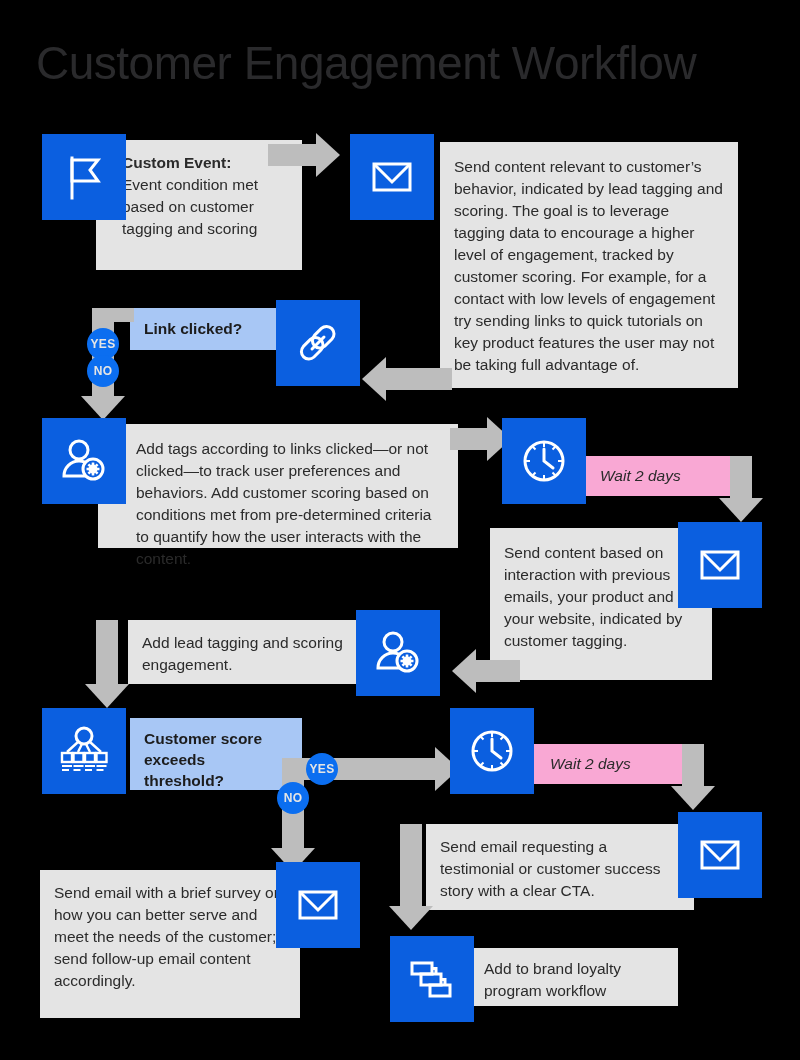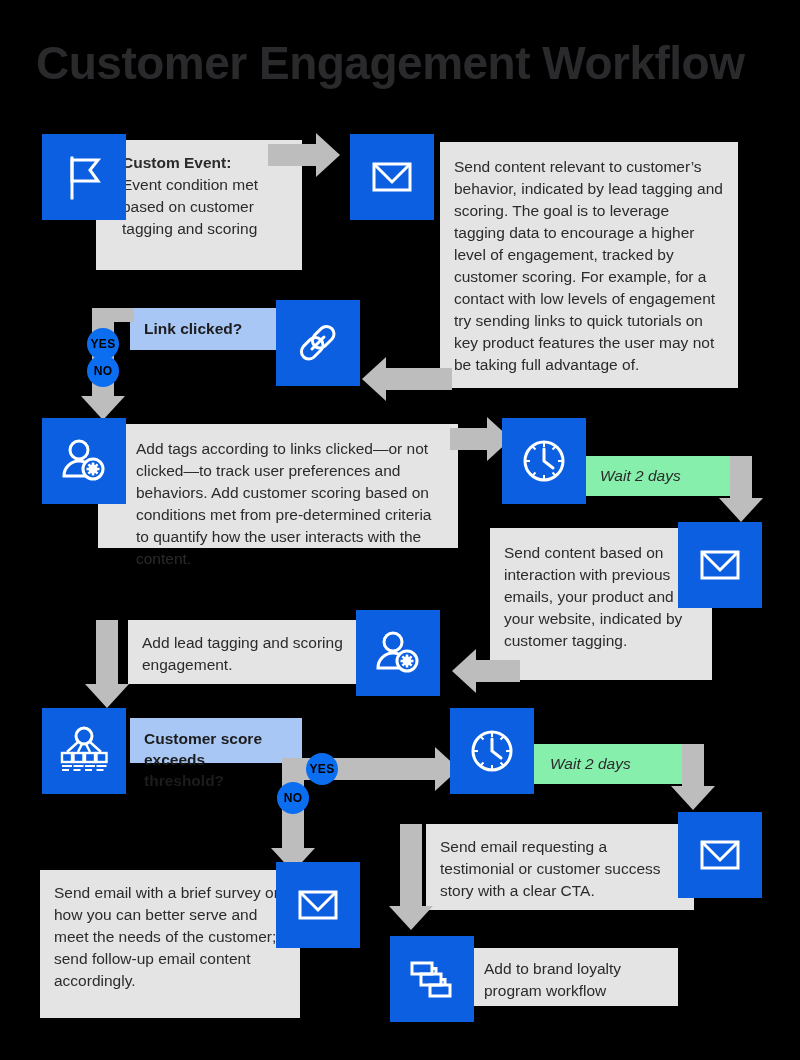--- a/index.html
+++ b/index.html
@@ -6,21 +6,21 @@
   html, body {
     width: 800px; height: 1060px;
     background: #000000;
     font-family: "Liberation Sans", sans-serif;
     overflow: hidden;
   }
   #canvas { position: relative; width: 800px; height: 1060px; background:#000; }
 
   .title {
     position: absolute; left: 36px; top: 36px;
-    font-size: 46px; font-weight: 700; letter-spacing: -0.5px;
+    font-size: 46px; font-weight: 400; letter-spacing: -0.5px;
     color: #2a2a2c; white-space: nowrap;
   }
 
   
   .tile { position: absolute; background: #0b5fe0; display:flex; align-items:center; justify-content:center; }
   .tile svg { display:block; }
 
   
   .panel {
     position: absolute; background: #e4e4e4; color: #2b2b2b;
@@ -29,36 +29,36 @@
 
   
   .decision {
     position: absolute; background: #a8c7f5; color: #1c1c1c;
     font-size: 15.5px; line-height: 21px; font-weight: 700;
     padding: 10px 14px;
   }
 
   
   .waitband {
-    position: absolute; background: #86efac; color: #2b2b2b;
+    position: absolute; background: #f9a8d4; color: #2b2b2b;
     font-style: italic; font-size: 15.5px; line-height: 20px;
     padding: 10px 14px; display:flex; align-items:center;
   }
 
   
   .ar { position: absolute; background: #bdbdbd; }
   .ahead { position: absolute; width:0; height:0; }
   .ahead.right { border-top: 22px solid transparent; border-bottom: 22px solid transparent; border-left: 24px solid #bdbdbd; }
   .ahead.left  { border-top: 22px solid transparent; border-bottom: 22px solid transparent; border-right: 24px solid #bdbdbd; }
   .ahead.down  { border-left: 22px solid transparent; border-right: 22px solid transparent; border-top: 24px solid #bdbdbd; }
 
   
   .pill {
     position: absolute; width: 32px; height: 32px; border-radius: 50%;
-    background: #0b6ef0; color: #000000; font-size: 12px; font-weight: 700;
+    background: #0b6ef0; color: #e5e5e5; font-size: 12px; font-weight: 700;
     display:flex; align-items:center; justify-content:center; letter-spacing:0.3px;
   }
 </style>
 </head>
 <body>
 
 <div id="canvas">
 
   <div class="title">Customer Engagement Workflow</div>
 
@@ -194,21 +194,21 @@
           <circle cx="35" cy="34" r="3.2" fill="#fff"></circle>
           <path d="M35 27.5 L35 30 M35 38 L35 40.5 M28.5 34 L31 34 M39 34 L41.5 34 M30.4 29.4 L32.2 31.2 M37.8 36.8 L39.6 38.6 M39.6 29.4 L37.8 31.2 M32.2 36.8 L30.4 38.6"></path>
         </g>
       </svg>
     </span>
   </div>
 
   <div class="ar" style="left:96px; top:620px; width:22px; height:66px;"></div>
   <div class="ahead down" style="left:85px; top:684px;"></div>
 
-  <div class="decision" style="left:130px; top:718px; width:172px; height:45px;">
+  <div class="decision" style="left:130px; top:718px; width:172px; height:72px;">
     <span>Customer score exceeds threshold?</span>
   </div>
 
   <div class="tile" style="left:42px; top:708px; width:84px; height:86px;">
     <span>
       <svg width="54" height="54" viewBox="0 0 54 54">
         <circle cx="27" cy="12" r="8" stroke="#fff" stroke-width="3" fill="none"></circle>
         <g stroke="#fff" stroke-width="2.4" fill="none">
           <path d="M21 18 L10 28 M25 20 L21 28 M29 20 L33 28 M33 18 L44 28"></path>
         </g>

